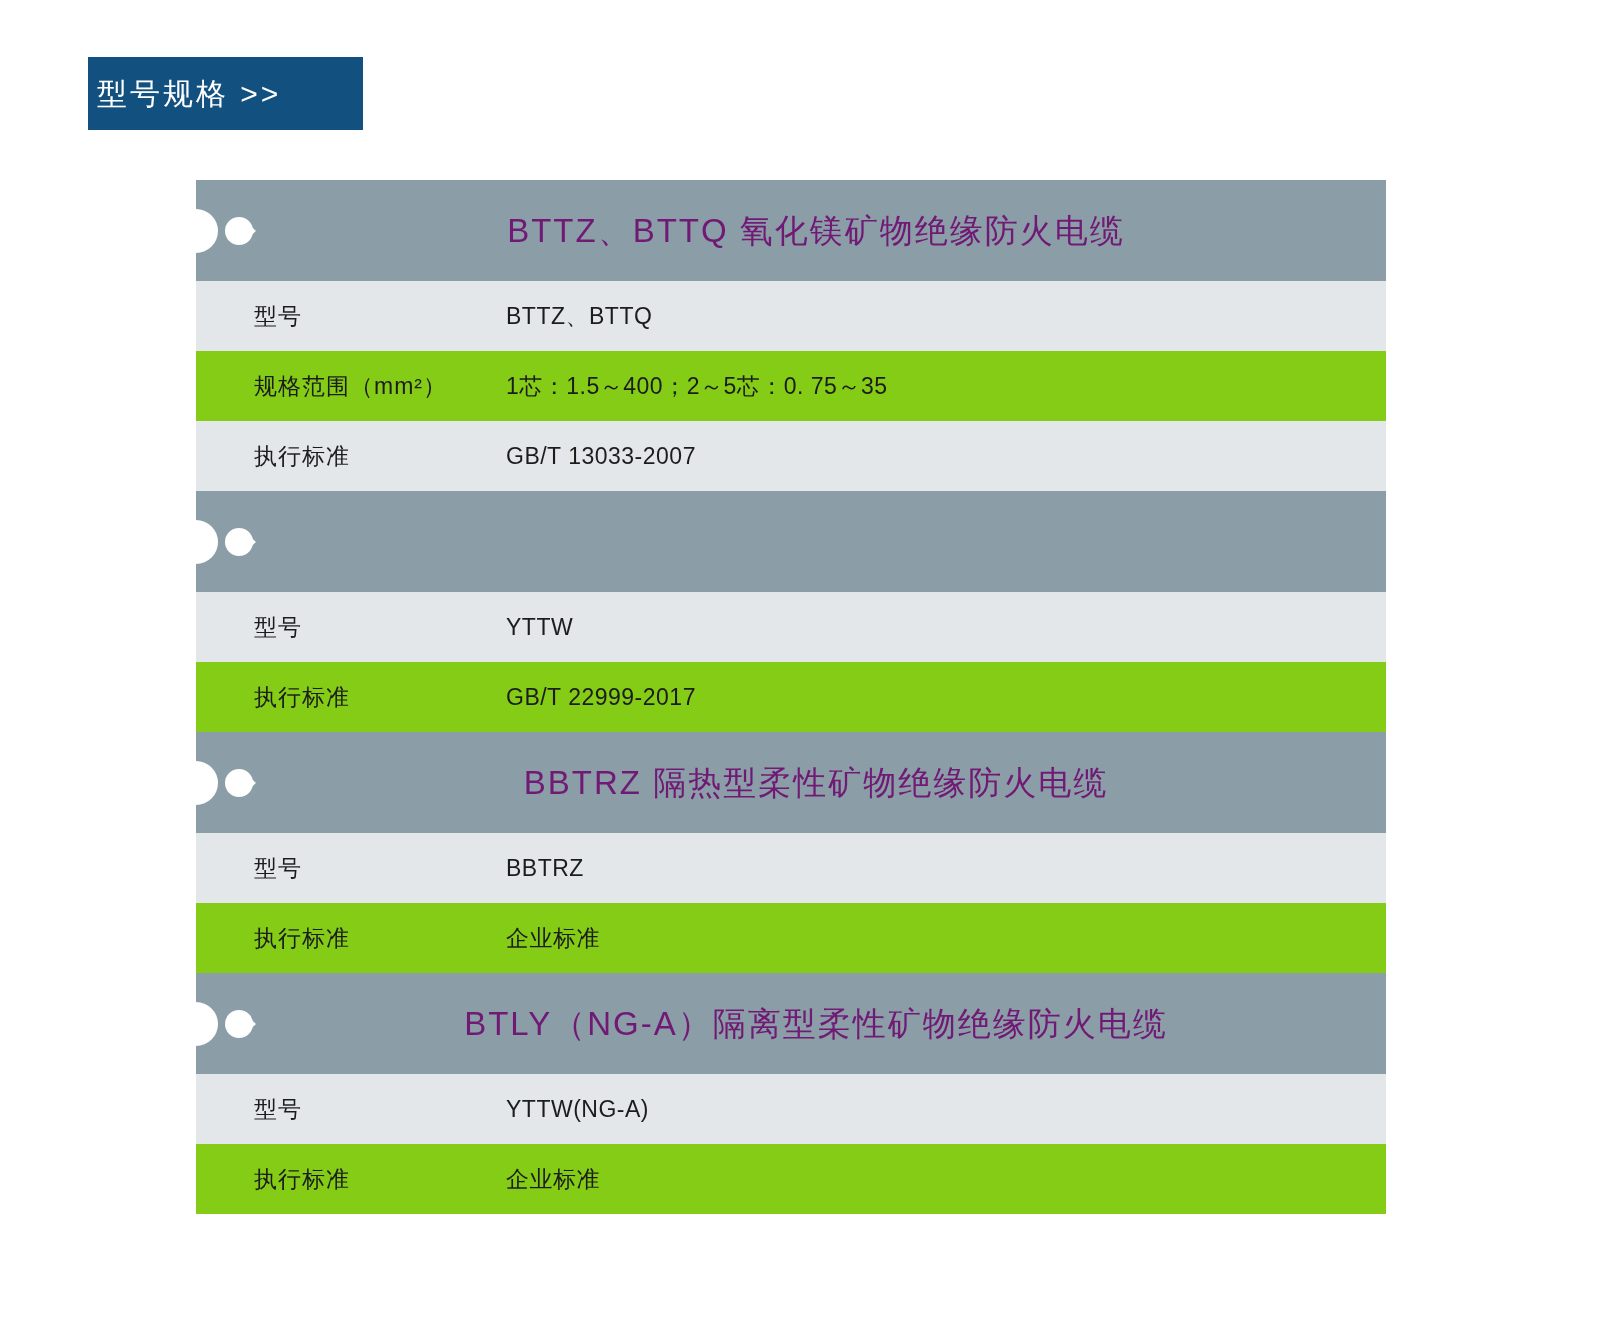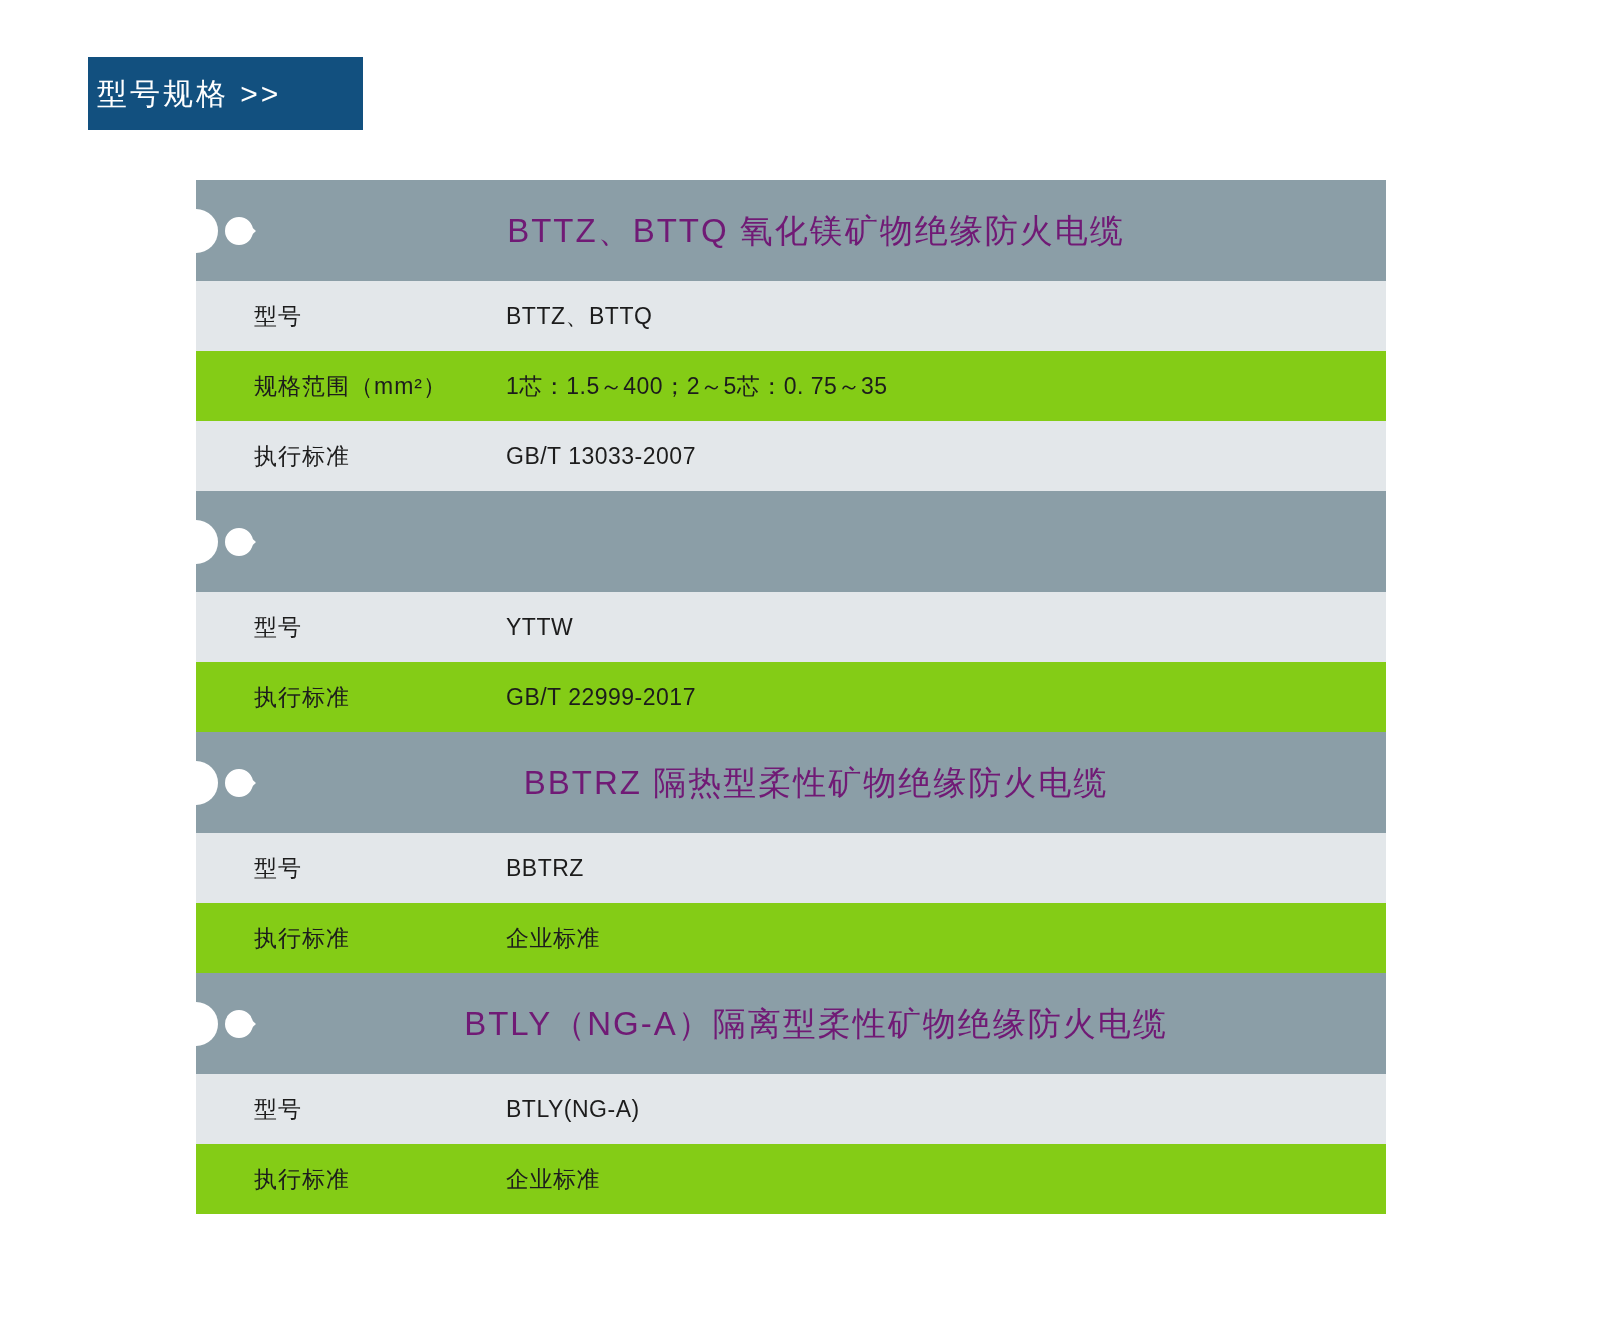--- a/index.html
+++ b/index.html
@@ -185,20 +185,20 @@
         <span class="notch"></span>
         <span class="arrow-icon"><svg viewBox="0 0 34 34" width="34" height="34" aria-hidden="true">
             <path fill="#ffffff" d="M15 3 A14 14 0 0 1 15 31 A14 14 0 0 1 15 3 Z M6 15 L24 15 L24 19 L6 19 Z"></path>
             <path fill="#ffffff" d="M9 5 L22 17 L9 29 L9 22 L15 17 L9 12 Z"></path>
             <path fill="#ffffff" d="M19 5 L32 17 L19 29 L19 22 L25 17 L19 12 Z"></path>
           </svg></span>
         <span class="section-title">BTLY（NG-A）隔离型柔性矿物绝缘防火电缆</span>
       </div>
       <div class="spec-row shaded">
         <span class="cell-label">型号</span>
-        <span class="cell-value">BTLY(NG-A)</span>
+        <span class="cell-value">YTTW(NG-A)</span>
       </div>
       <div class="spec-row">
         <span class="cell-label">执行标准</span>
         <span class="cell-value">企业标准</span>
       </div>
     </div>
   </div>
 
 </body></html>

